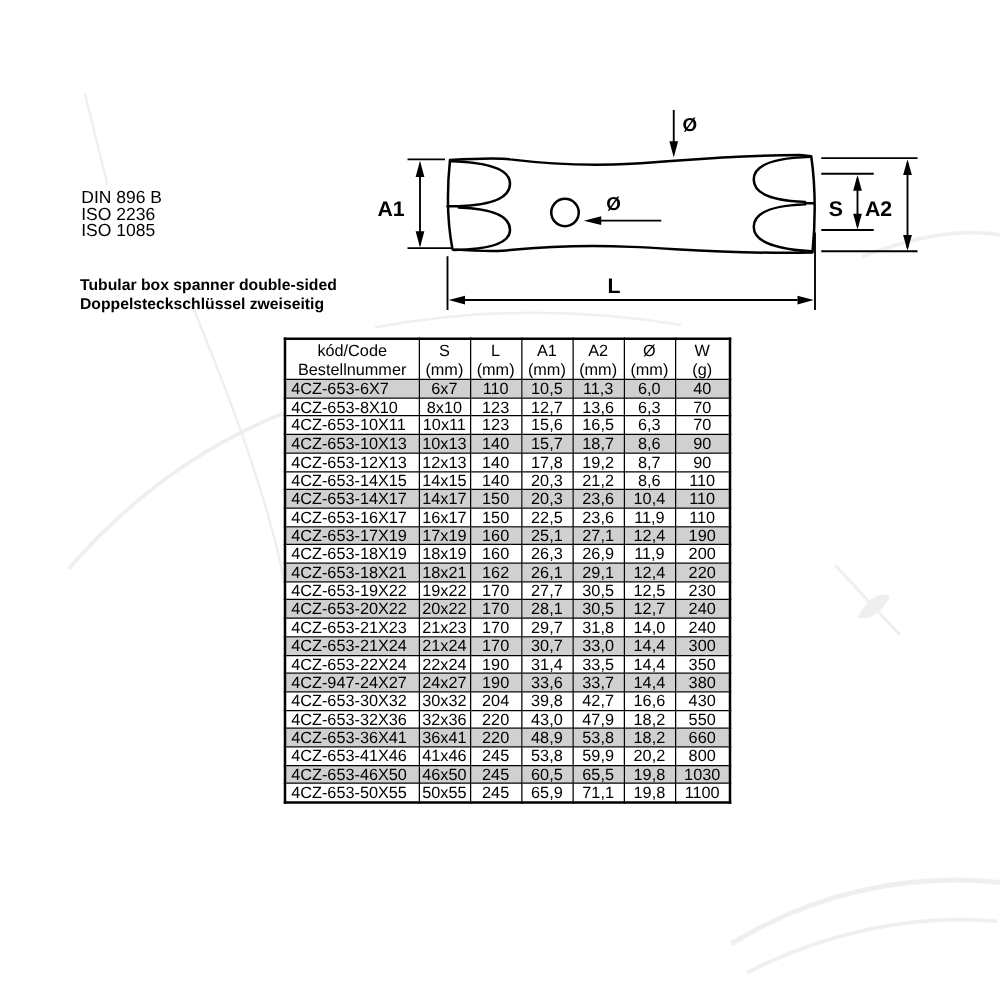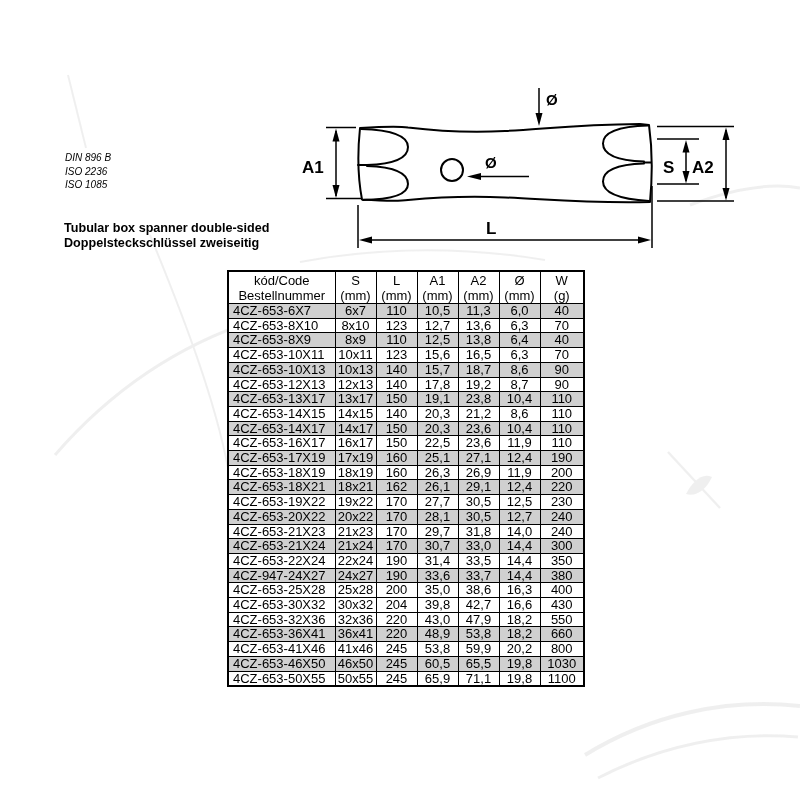--- a/index.html
+++ b/index.html
@@ -13,22 +13,22 @@
   }
   
   #drawing-layer {
     position: absolute; left: 0; top: 0;
     width: 800px; height: 800px;
     z-index: 0;
   }
   
   .standards {
     position: absolute; left: 65px; top: 151px;
-    font-size: 10px; line-height: 13.6px;
-    z-index: 1; white-space: nowrap; font-style: italic;
+    font-size: 14px; line-height: 13.6px;
+    z-index: 1; white-space: nowrap;
   }
   
   .product-names {
     position: absolute; left: 64px; top: 221px;
     font-size: 12.6px; font-weight: bold; line-height: 15.2px;
     z-index: 1; white-space: nowrap;
   }
   
   table.spec {
     position: absolute; left: 227px; top: 270px;
@@ -209,29 +209,20 @@
       </tr>
       <tr>
         <td class="code">4CZ-653-8X10</td>
         <td>8x10</td>
         <td>123</td>
         <td>12,7</td>
         <td>13,6</td>
         <td>6,3</td>
         <td>70</td>
       </tr>
-      <tr class="shaded">
-        <td class="code">4CZ-653-8X9</td>
-        <td>8x9</td>
-        <td>110</td>
-        <td>12,5</td>
-        <td>13,8</td>
-        <td>6,4</td>
-        <td>40</td>
-      </tr>
       <tr>
         <td class="code">4CZ-653-10X11</td>
         <td>10x11</td>
         <td>123</td>
         <td>15,6</td>
         <td>16,5</td>
         <td>6,3</td>
         <td>70</td>
       </tr>
       <tr class="shaded">
@@ -245,29 +236,20 @@
       </tr>
       <tr>
         <td class="code">4CZ-653-12X13</td>
         <td>12x13</td>
         <td>140</td>
         <td>17,8</td>
         <td>19,2</td>
         <td>8,7</td>
         <td>90</td>
       </tr>
-      <tr class="shaded">
-        <td class="code">4CZ-653-13X17</td>
-        <td>13x17</td>
-        <td>150</td>
-        <td>19,1</td>
-        <td>23,8</td>
-        <td>10,4</td>
-        <td>110</td>
-      </tr>
       <tr>
         <td class="code">4CZ-653-14X15</td>
         <td>14x15</td>
         <td>140</td>
         <td>20,3</td>
         <td>21,2</td>
         <td>8,6</td>
         <td>110</td>
       </tr>
       <tr class="shaded">
@@ -363,29 +345,20 @@
       <tr class="shaded">
         <td class="code">4CZ-947-24X27</td>
         <td>24x27</td>
         <td>190</td>
         <td>33,6</td>
         <td>33,7</td>
         <td>14,4</td>
         <td>380</td>
       </tr>
       <tr>
-        <td class="code">4CZ-653-25X28</td>
-        <td>25x28</td>
-        <td>200</td>
-        <td>35,0</td>
-        <td>38,6</td>
-        <td>16,3</td>
-        <td>400</td>
-      </tr>
-      <tr>
         <td class="code">4CZ-653-30X32</td>
         <td>30x32</td>
         <td>204</td>
         <td>39,8</td>
         <td>42,7</td>
         <td>16,6</td>
         <td>430</td>
       </tr>
       <tr>
         <td class="code">4CZ-653-32X36</td>

